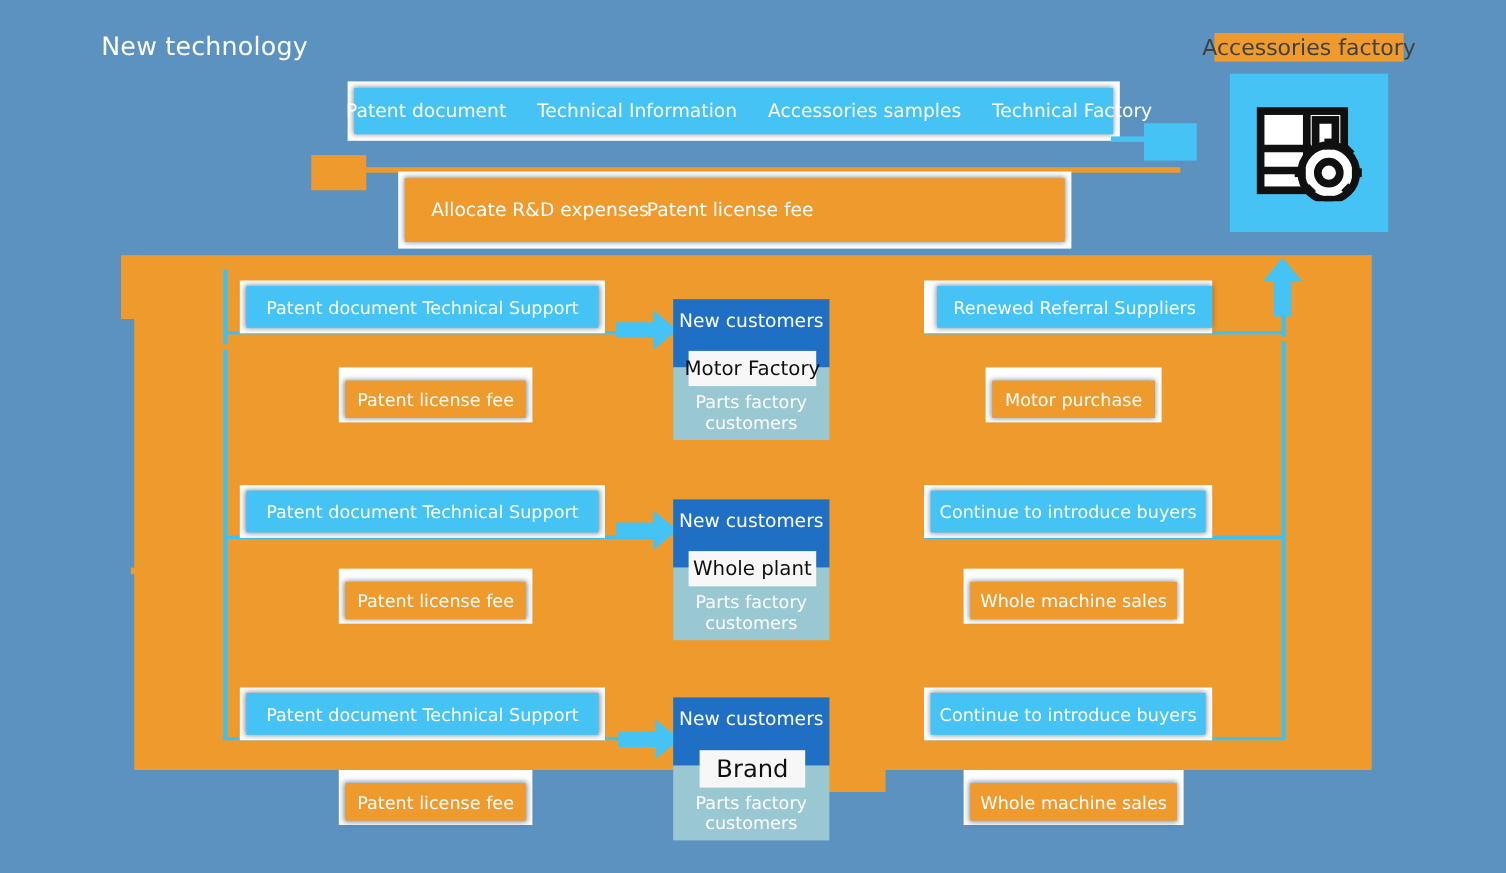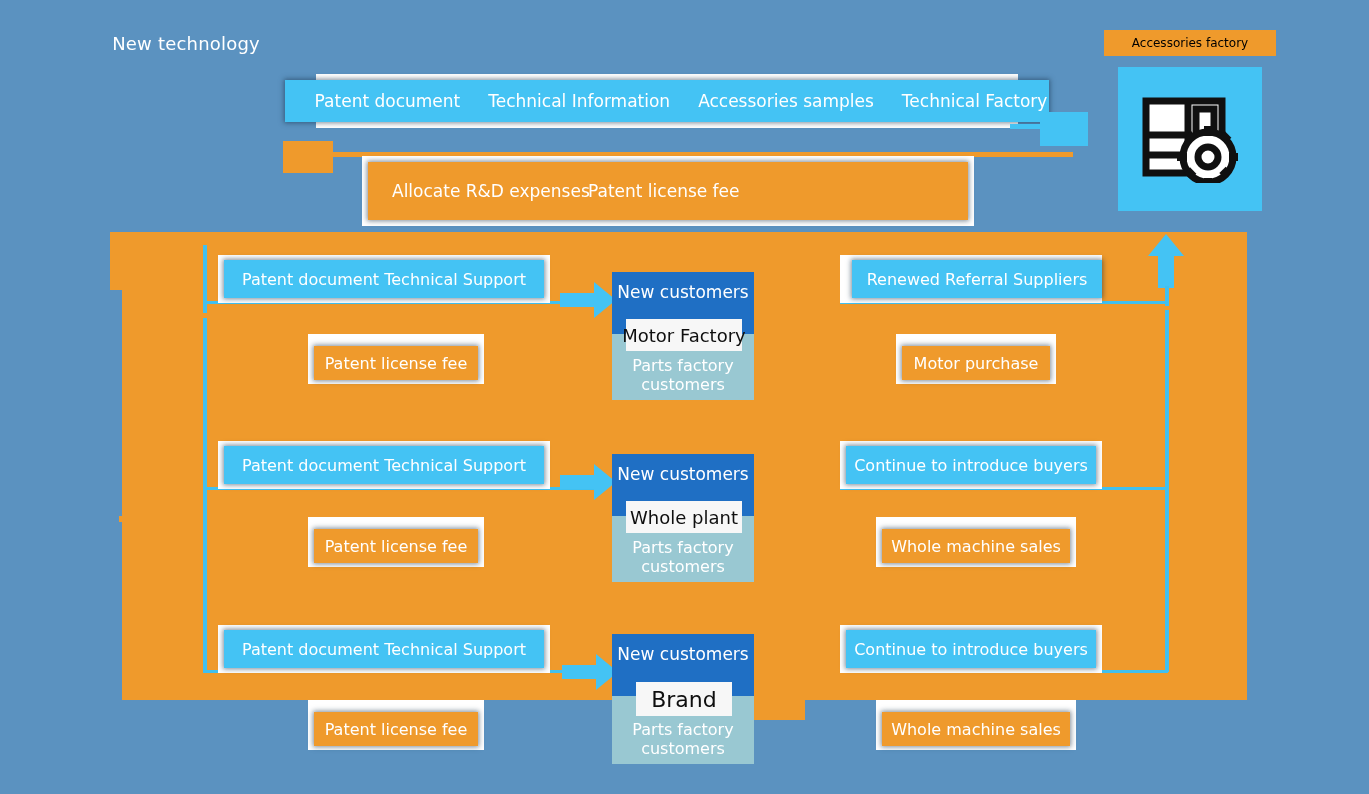--- a/index.html
+++ b/index.html
@@ -68,24 +68,24 @@
   .blue-block{background:#44c3f4;}
 
   
   .logo-wrap{position:relative;width:116px;height:116px;}
 </style>
 </head>
 <body>
 
 <div class="stage">
 
-  <div class="abs title-chip" style="left:104px;top:30px;width:164px;height:26px;font-size:18px;">New technology</div>
+  <div class="abs title-chip" style="left:104px;top:30px;width:164px;height:26px;font-size:23px;">New technology</div>
 
   <div class="abs" style="left:1104px;top:30px;width:172px;height:26px;background:#ef9a2c;display:flex;align-items:center;justify-content:center;">
-    <span style="color:#000000;font-size:12px;white-space:nowrap;">Accessories factory</span>
+    <span style="color:#404040;font-size:20px;white-space:nowrap;">Accessories factory</span>
   </div>
   <div class="abs icon-panel" style="left:1118px;top:67px;width:144px;height:144px;">
     <svg width="96" height="88" viewBox="0 0 96 88" aria-hidden="true">
       <rect x="4" y="6" width="76" height="72" fill="#ffffff" stroke="#101010" stroke-width="7"></rect>
       <line x1="4" y1="40" x2="46" y2="40" stroke="#101010" stroke-width="7"></line>
       <line x1="4" y1="60" x2="46" y2="60" stroke="#101010" stroke-width="7"></line>
       <line x1="46" y1="6" x2="46" y2="78" stroke="#101010" stroke-width="7"></line>
       <rect x="54" y="14" width="18" height="36" fill="#ffffff" stroke="#101010" stroke-width="7"></rect>
       <circle cx="66" cy="62" r="25" fill="#ffffff" stroke="#101010" stroke-width="7"></circle>
       <g fill="#101010">
@@ -96,21 +96,21 @@
         <rect x="44" y="38" width="9" height="8" transform="rotate(-45 48 42)"></rect>
         <rect x="79" y="74" width="9" height="8" transform="rotate(-45 83 78)"></rect>
         <rect x="44" y="74" width="9" height="8" transform="rotate(45 48 78)"></rect>
         <rect x="79" y="38" width="9" height="8" transform="rotate(45 83 42)"></rect>
       </g>
       <circle cx="66" cy="62" r="10" fill="#ffffff" stroke="#101010" stroke-width="7"></circle>
     </svg>
   </div>
 
   <div class="abs framed" style="left:316px;top:74px;width:702px;height:54px;">
-    <div class="pill blue" style="width:764px;height:42px;font-size:17px;padding-left:28px;">
+    <div class="pill blue" style="width:690px;height:42px;font-size:17px;padding-left:28px;">
       <span style="margin:0 14px;">Patent document</span>
       <span style="margin:0 14px;">Technical Information</span>
       <span style="margin:0 14px;">Accessories samples</span>
       <span style="margin:0 14px;">Technical Factory</span>
     </div>
   </div>
 
   <div class="abs orange-bar" style="left:283px;top:141px;width:50px;height:32px;"></div>
   <div class="abs orange-bar" style="left:333px;top:152px;width:740px;height:5px;"></div>
 

